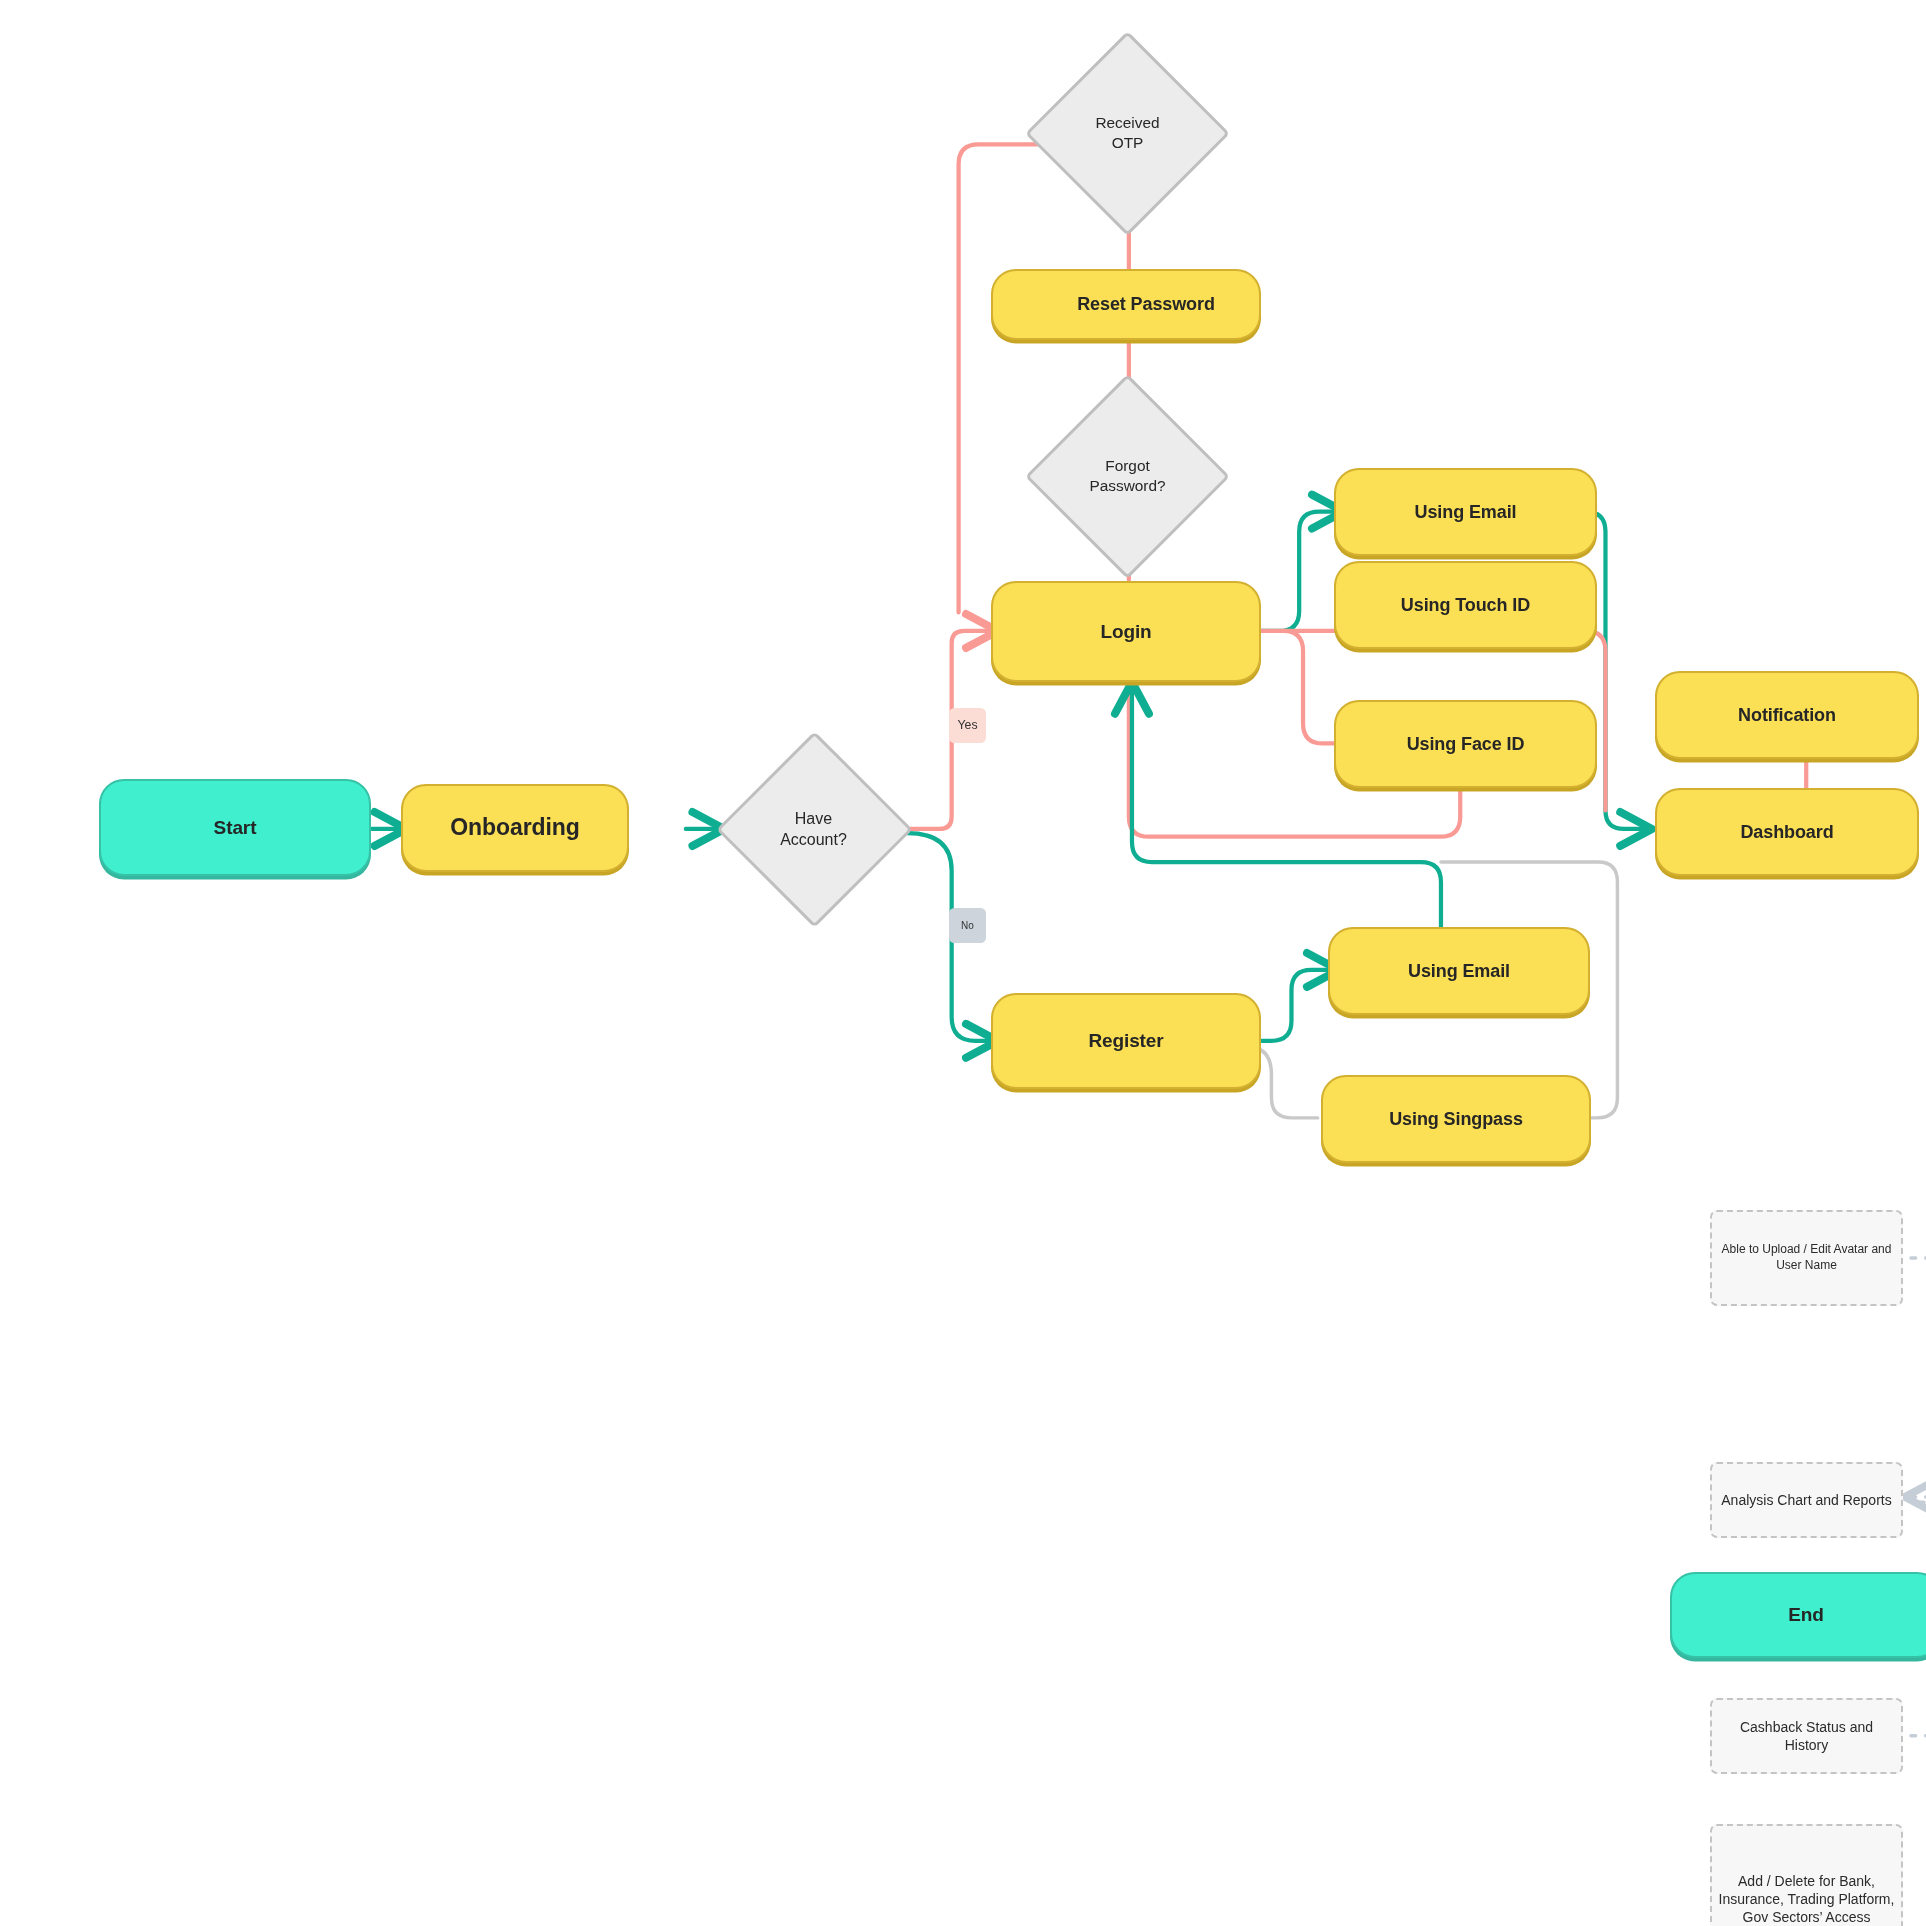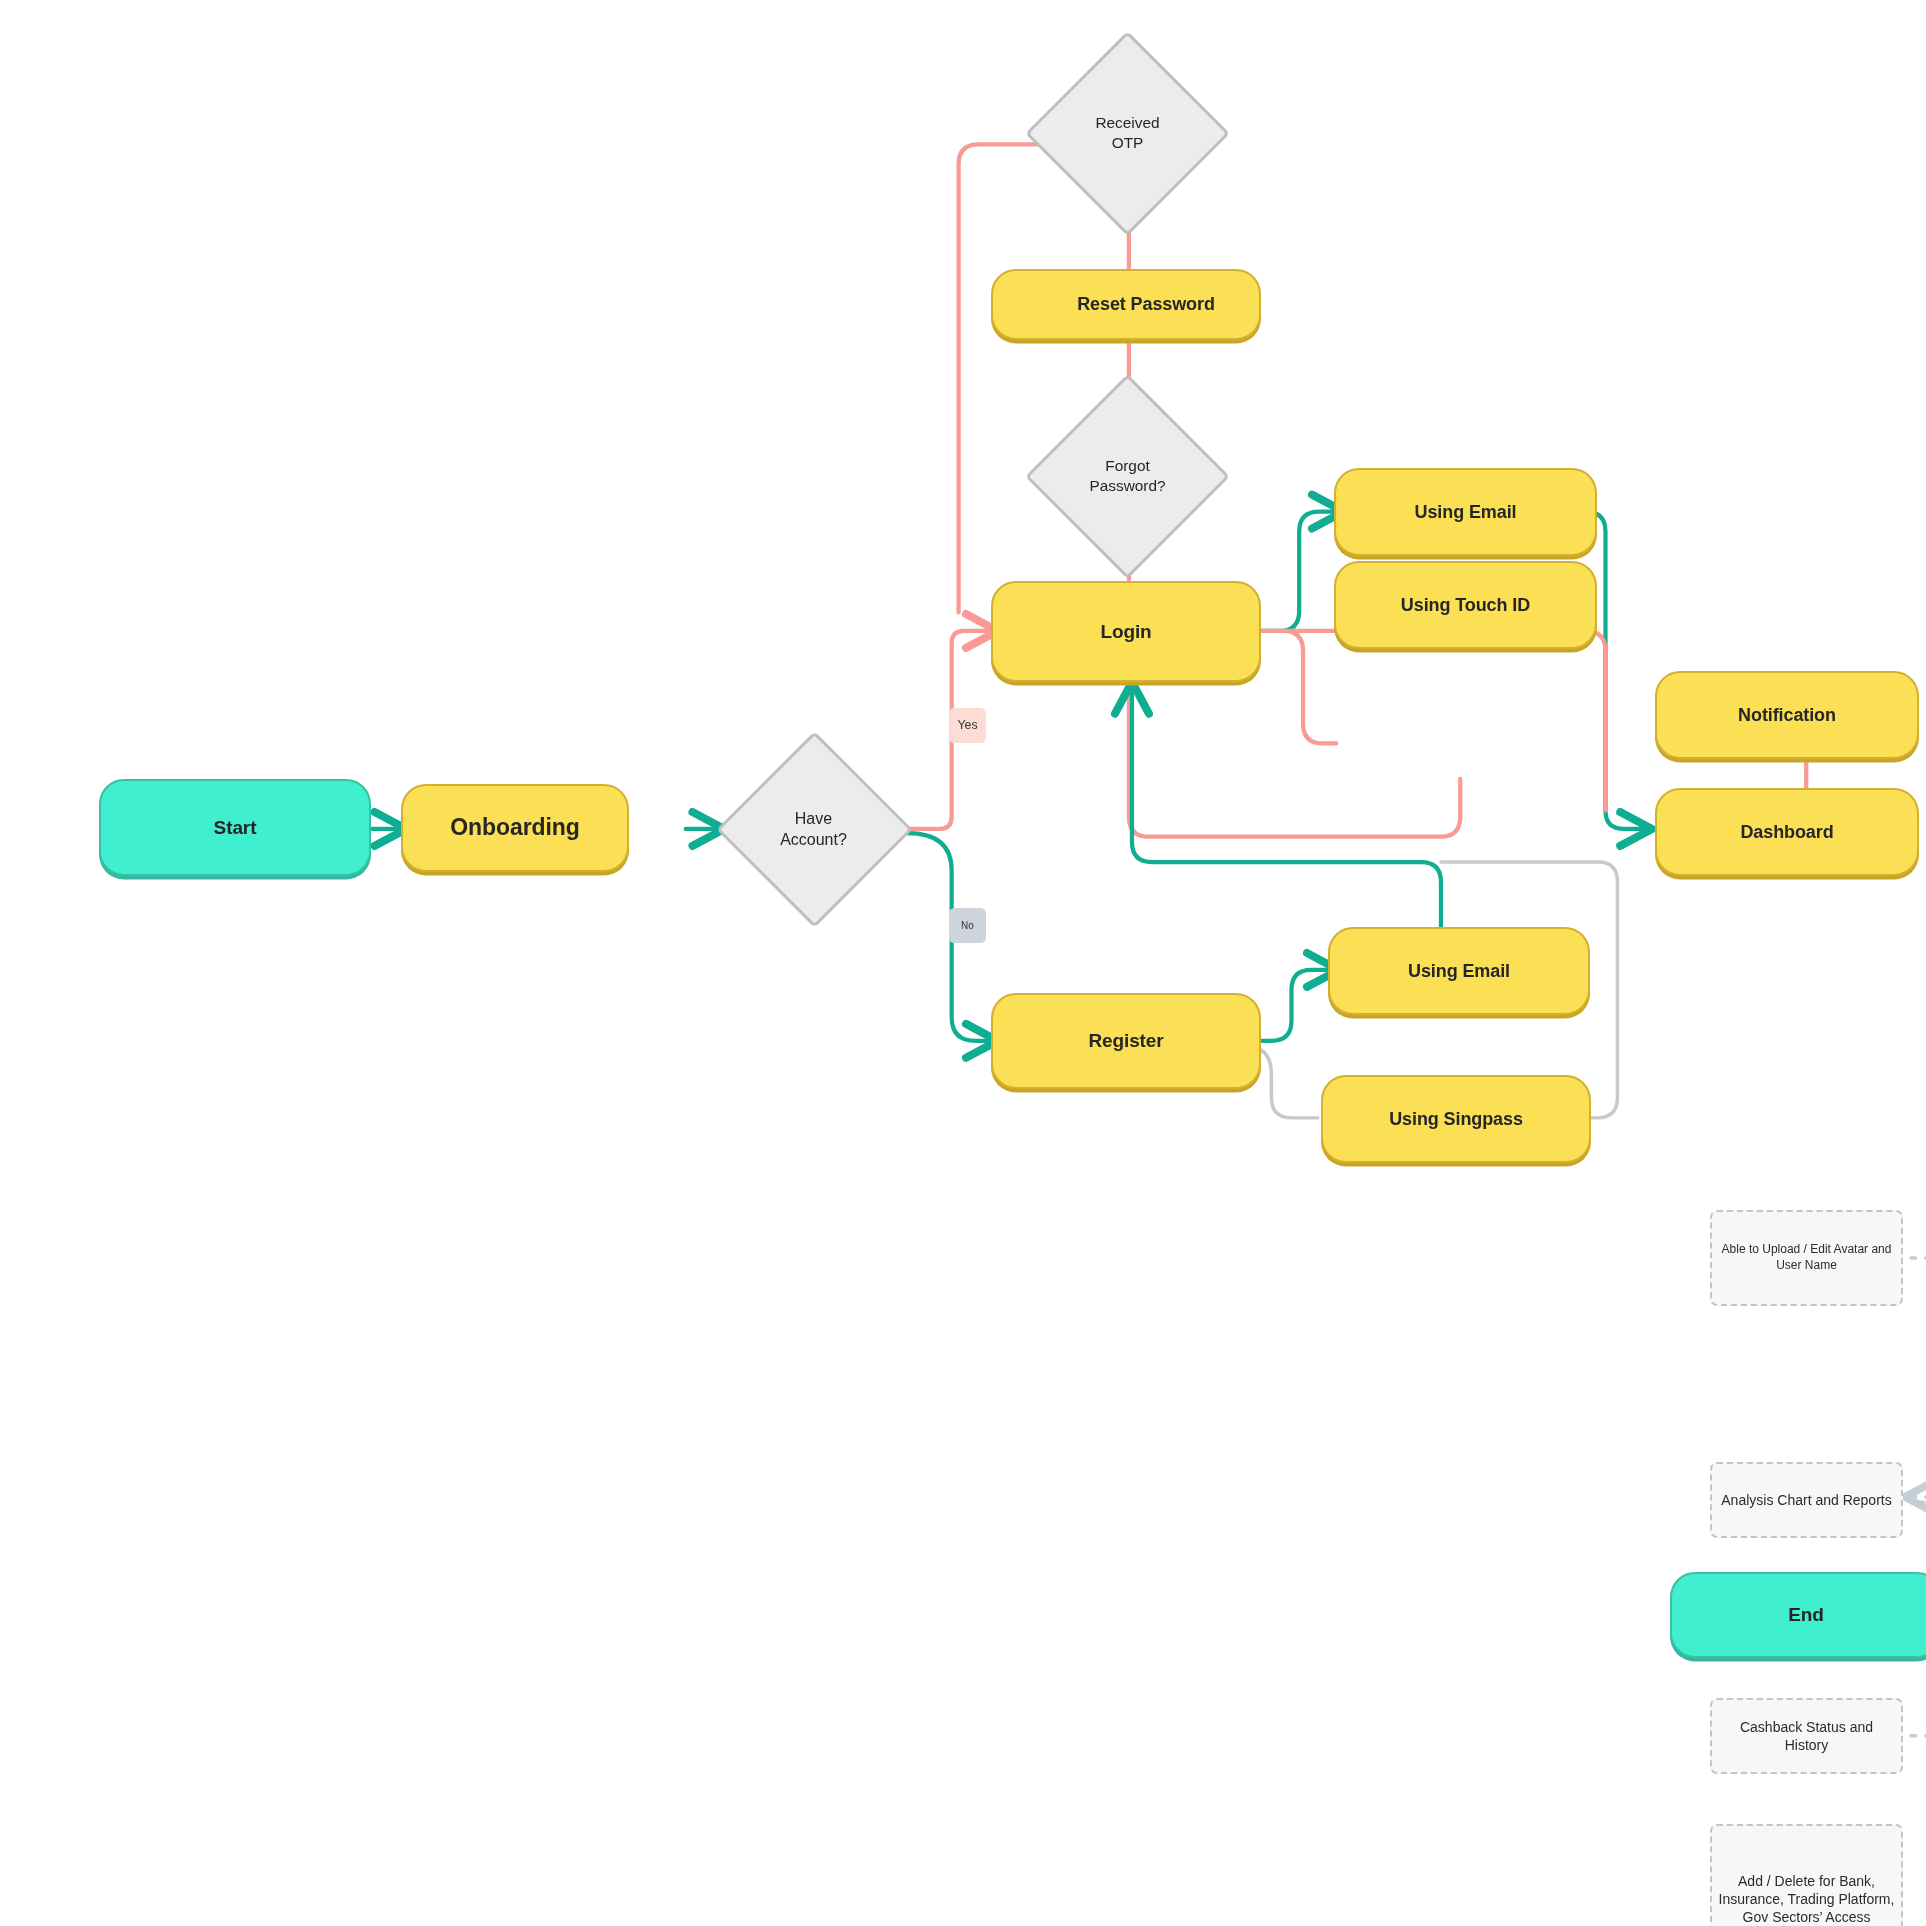--- a/index.html
+++ b/index.html
@@ -253,20 +253,23 @@
   </div>
 
   <div class="node yellow" style="left:1334px;top:468px;width:263px;height:88px;font-size:18px;">
     <span>Using Email</span>
   </div>
 
   <div class="node yellow" style="left:1334px;top:561px;width:263px;height:88px;font-size:18px;">
     <span>Using Touch ID</span>
   </div>
 
+  <div class="node yellow" style="left:1334px;top:700px;width:263px;height:88px;font-size:18px;">
+    <span>Using Face ID</span>
+  </div>
 
   <div class="node yellow" style="left:991px;top:993px;width:270px;height:96px;font-size:19px;">
     <span>Register</span>
   </div>
 
   <div class="node yellow" style="left:1328px;top:927px;width:262px;height:88px;font-size:18px;">
     <span>Using Email</span>
   </div>
 
   <div class="node yellow" style="left:1321px;top:1075px;width:270px;height:88px;font-size:18px;">

